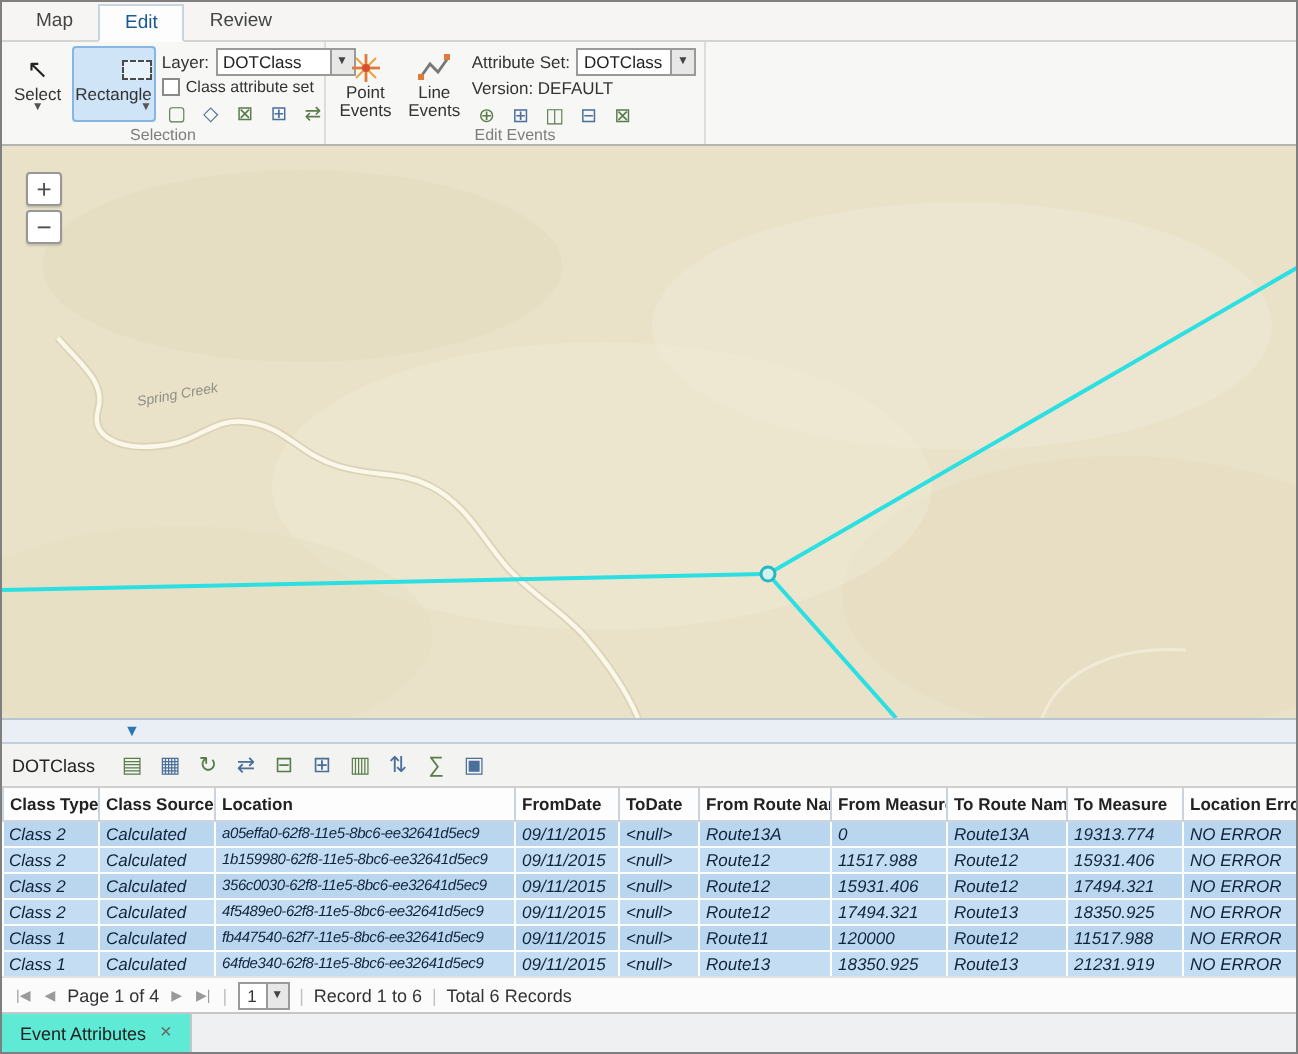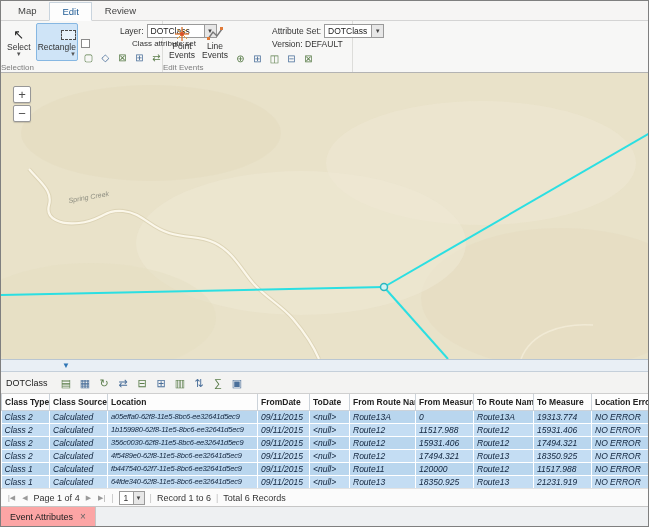--- a/index.html
+++ b/index.html
@@ -15,29 +15,29 @@
   }
 
   
   .tabstrip { height: 36px; background: #f6f5f4; display: flex; align-items: flex-end; padding-left: 4px; border-bottom: 1px solid #d4d4d4; flex: 0 0 19px; }
   .rtab { padding: 3px 12px 3px; font-size: 9.5px; color: #444; cursor: default; border: 1px solid transparent; }
   .rtab.active { background: #fdfdfd; border: 1px solid #c9d4de; border-bottom-color: #fdfdfd; margin-bottom: -1px; color: #1c5a94; }
 
   
   .ribbon { height: 52px; flex: 0 0 52px; background: #f7f7f6; border-bottom: 1px solid #b3b3b3; display: flex; }
   .rgroup { position: relative; padding: 2px 4px 11px 4px; display: flex; gap: 3px; border-right: 1px solid #ddddda; }
-  .glabel { position: absolute; bottom: 0; left: 0; right: 0; font-size: 8px; color: #7d7d7d; margin-top: 40px; }
+  .glabel { position: absolute; bottom: 0; left: 0; right: 0; text-align: center; font-size: 8px; color: #7d7d7d; margin-top: 40px; }
   .bigbtn { width: 40px; display: flex; flex-direction: column; align-items: center; padding: 2px 1px; border: 1px solid transparent; border-radius: 2px; font-size: 8.5px; color: #333; text-align: center; }
   .bigbtn.selected { background: #cfe4f7; border-color: #86b7e2; align-items: flex-end; }
   .bicon { height: 17px; display: flex; align-items: center; justify-content: center; font-size: 13px; color: #222; }
   .caret { font-size: 6px; color: #555; line-height: 5px; }
   .rect-shape { display: inline-block; width: 15px; height: 10px; border: 1px dashed #4a4a4a; background: #e8f2fb; }
   .rcol { display: flex; flex-direction: column; gap: 1px; padding-top: 1px; }
   .fieldrow { display: flex; align-items: center; gap: 3px; height: 15px; }
-  .flabel { font-size: 8.5px; color: #333; white-space: nowrap; margin-left: 39px; }
+  .flabel { font-size: 8.5px; color: #333; white-space: nowrap; }
   .combo { display: flex; width: 70px; height: 14px; border: 1px solid #9a9a9a; background: #fff; }
   .combo .cval { flex: 1; padding: 1px 3px; font-size: 8.5px; overflow: hidden; white-space: nowrap; }
   .combo .cbtn { width: 12px; background: #e7e7e7; border-left: 1px solid #9a9a9a; text-align: center; font-size: 6px; line-height: 12px; color: #444; }
   .cb { width: 9px; height: 9px; border: 1px solid #8a8a8a; background: #fff; flex: 0 0 9px; }
   .iconrow { display: flex; gap: 2px; padding-top: 1px; }
   .mini-icon { display: inline-block; width: 15px; height: 15px; line-height: 14px; text-align: center; font-size: 10px; color: #4a6f9a; border: 1px solid transparent; border-radius: 2px; }
   .mini-icon:nth-child(odd) { color: #5a7d4a; }
   .bigbtn .blabel { line-height: 9px; }
 
   
@@ -65,21 +65,21 @@
 
   .pager { height: 18px; flex: 0 0 18px; display: flex; align-items: center; gap: 5px; padding: 0 6px; border-top: 1px solid #e2e2e2; font-size: 9px; color: #333; background: #fbfbfb; }
   .pbtn { color: #9a9a9a; font-size: 7px; padding: 0 1px; cursor: default; }
   .psep { color: #c0c0c0; }
   .psel { width: 26px; height: 14px; border: 1px solid #9a9a9a; background: #fff; display: flex; align-items: center; }
   .psel .cval { flex: 1; padding-left: 4px; font-size: 8.5px; }
   .psel .cbtn { width: 11px; height: 100%; background: #e7e7e7; border-left: 1px solid #9a9a9a; text-align: center; font-size: 6px; line-height: 12px; color: #444; }
 
   
   .statusbar { height: 20px; flex: 0 0 20px; background: #eef0f2; border-top: 1px solid #c6c6c6; display: flex; align-items: stretch; }
-  .stab { background: #fca5a5; border-right: 1px solid #c6c6c6; padding: 0 9px; font-size: 9px; display: flex; gap: 7px; align-items: center; color: #222; }
+  .stab { background: #5eead4; border-right: 1px solid #c6c6c6; padding: 0 9px; font-size: 9px; display: flex; gap: 7px; align-items: center; color: #222; }
   .sclose { color: #666; font-size: 10px; line-height: 10px; cursor: pointer; }
 </style>
 </head>
 <body>
 
 <div id="app">
 
   <div class="tabstrip">
     <div class="rtab">Map</div>
     <div class="rtab active">Edit</div>

